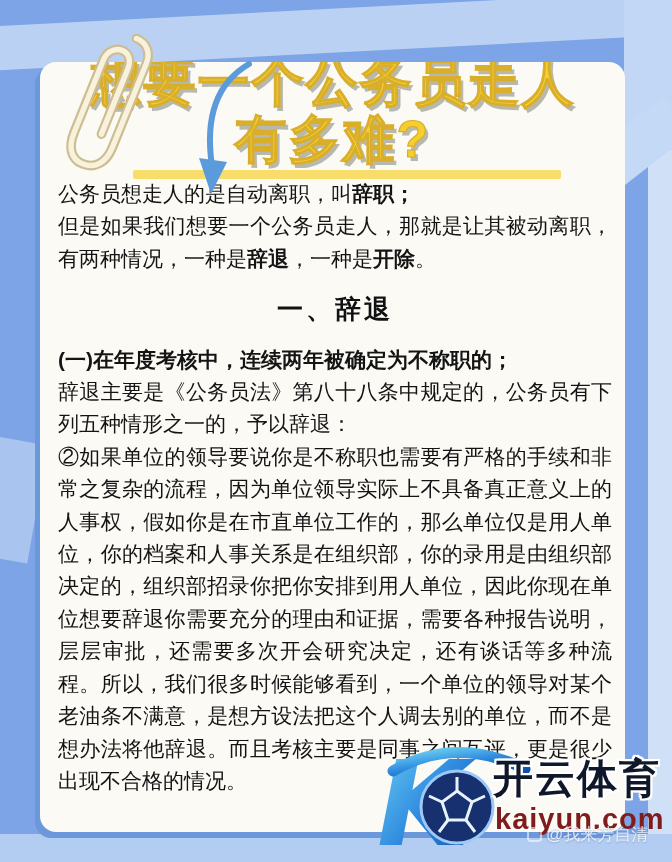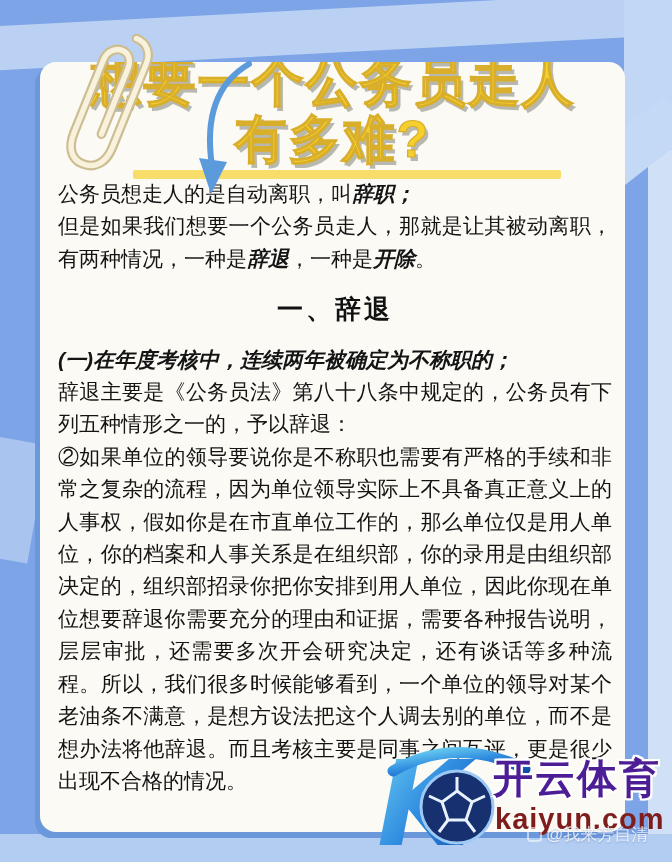--- a/index.html
+++ b/index.html
@@ -34,38 +34,38 @@
   }
   .title-underline{
     position:absolute;left:93px;top:108px;width:428px;height:9px;
     background:#F8DD6B;border-radius:2px;
   }
   .body-text{
     position:absolute;left:18px;top:116px;width:554px;
     font-size:21px;line-height:32.4px;color:#141414;text-align:justify;
   }
   .body-text p{margin:0;}
-  .body-text b{font-weight:700;font-style:italic;}
+  .body-text b{font-weight:700;}
   .section-heading{
     font-size:26px;font-weight:800;text-align:center;
     letter-spacing:3px;margin:18px 0 18px 0;color:#111;
   }
 
   
   .paperclip{position:absolute;left:70px;top:22px;width:78px;height:158px;
     transform:rotate(22deg);z-index:5;}
   
   .arrow{position:absolute;left:185px;top:56px;width:78px;height:145px;z-index:5;}
 
   
   .watermark{position:absolute;left:375px;top:735px;width:297px;height:127px;z-index:6;}
   .wm-logo{position:absolute;left:0;top:6px;width:165px;height:121px;}
   .wm-brand{
     position:absolute;left:118px;top:16px;
-    font-size:40px;font-weight:800;letter-spacing:2px;color:#4c1d95;
+    font-size:40px;font-weight:800;letter-spacing:2px;color:#0f172a;
     text-shadow:-2px -2px 0 #fff,2px -2px 0 #fff,-2px 2px 0 #fff,2px 2px 0 #fff,
                  0 -2px 0 #fff,0 2px 0 #fff,-2px 0 0 #fff,2px 0 0 #fff;
     white-space:nowrap;
   }
   .wm-domain{
     position:absolute;left:120px;top:68px;
     font-size:29px;font-weight:800;letter-spacing:1px;color:#7f1d1d;white-space:nowrap;
   }
   .wm-handle{
     position:absolute;left:152px;top:88px;display:flex;align-items:center;gap:4px;

